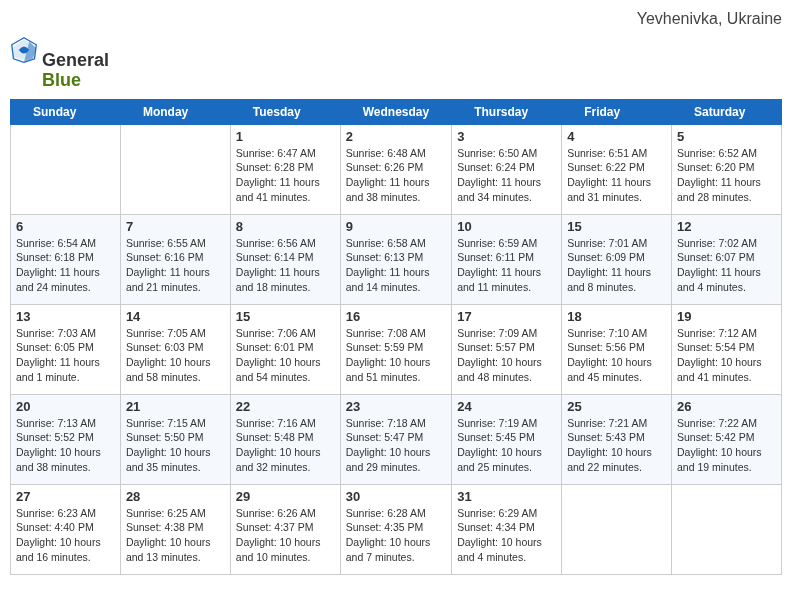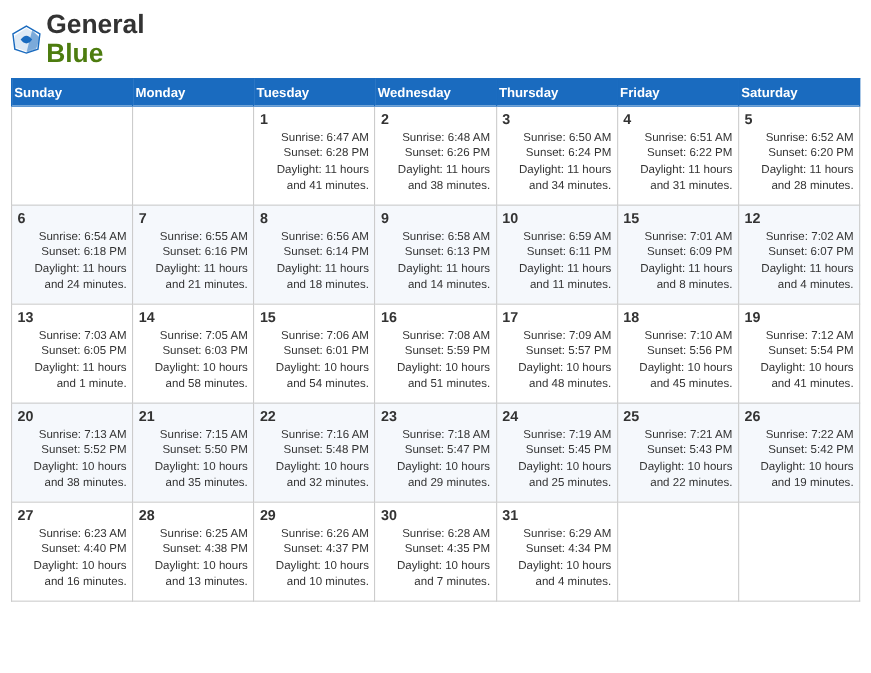--- a/index.html
+++ b/index.html
@@ -15,23 +15,24 @@
       justify-content: space-between;
       align-items: flex-start;
       margin-bottom: 8px;
     }
     .logo {
       display: flex;
       align-items: center;
       gap: 4px;
     }
     .logo-text {
-      font-size: 24px;
+      font-size: 18px;
       font-weight: bold;
       line-height: 1.1;
+      margin-top: 41px;
     }
     .logo-general { color: #333; }
     .logo-blue { color: #4d7c0f; }
     .logo-icon {
       width: 28px;
       height: 28px;
     }
     .title-block {
       text-align: right;
     }
@@ -47,21 +48,21 @@
     }
     .calendar {
       width: 100%;
       border-collapse: collapse;
       font-size: 11px;
     }
     .calendar th {
       background: #1a6bbf;
       color: #fff;
       text-align: left;
-      padding: 5px 2px;
+      padding: 5px 22px;
       font-size: 12px;
       font-weight: bold;
       border: 1px solid #1a6bbf;
     }
     .calendar td {
       border: 1px solid #ccc;
       vertical-align: top;
       padding: 4px 5px;
       width: 14.28%;
       min-height: 80px;
@@ -71,21 +72,20 @@
       font-weight: bold;
       font-size: 13px;
       color: #333;
       display: block;
       margin-bottom: 2px;
     }
     .day-info {
       font-size: 10.5px;
       color: #333;
       line-height: 1.4;
-      text-align: right;
     }
     .empty-cell {
       background: #f9f9f9;
     }
     tr:nth-child(even) td { background: #f5f8fc; }
     tr:nth-child(odd) td { background: #fff; }
     .calendar thead tr th { background: #1a6bbf; }
   </style>
 </head>
 <body>
@@ -97,20 +97,21 @@
       <polygon points="22,6 30,14 26,26 16,30" fill="#1a6bbf" opacity="0.5"></polygon>
       <polygon points="16,2 30,10 28,26 16,30 4,26 2,10" fill="none" stroke="#1a6bbf" stroke-width="1.5"></polygon>
       <path d="M10,16 Q16,8 22,16 Q16,24 10,16Z" fill="#1a6bbf"></path>
     </svg>
     <div class="logo-text">
       <span class="logo-general">General</span><br>
       <span class="logo-blue">Blue</span>
     </div>
   </div>
   <div class="title-block">
+    <div class="location-title">Yevhenivka, Ukraine</div>
   </div>
 </div>
 
 <table class="calendar">
   <thead>
     <tr>
     <th>Sunday</th>
         <th>Monday</th>
         <th>Tuesday</th>
         <th>Wednesday</th>

